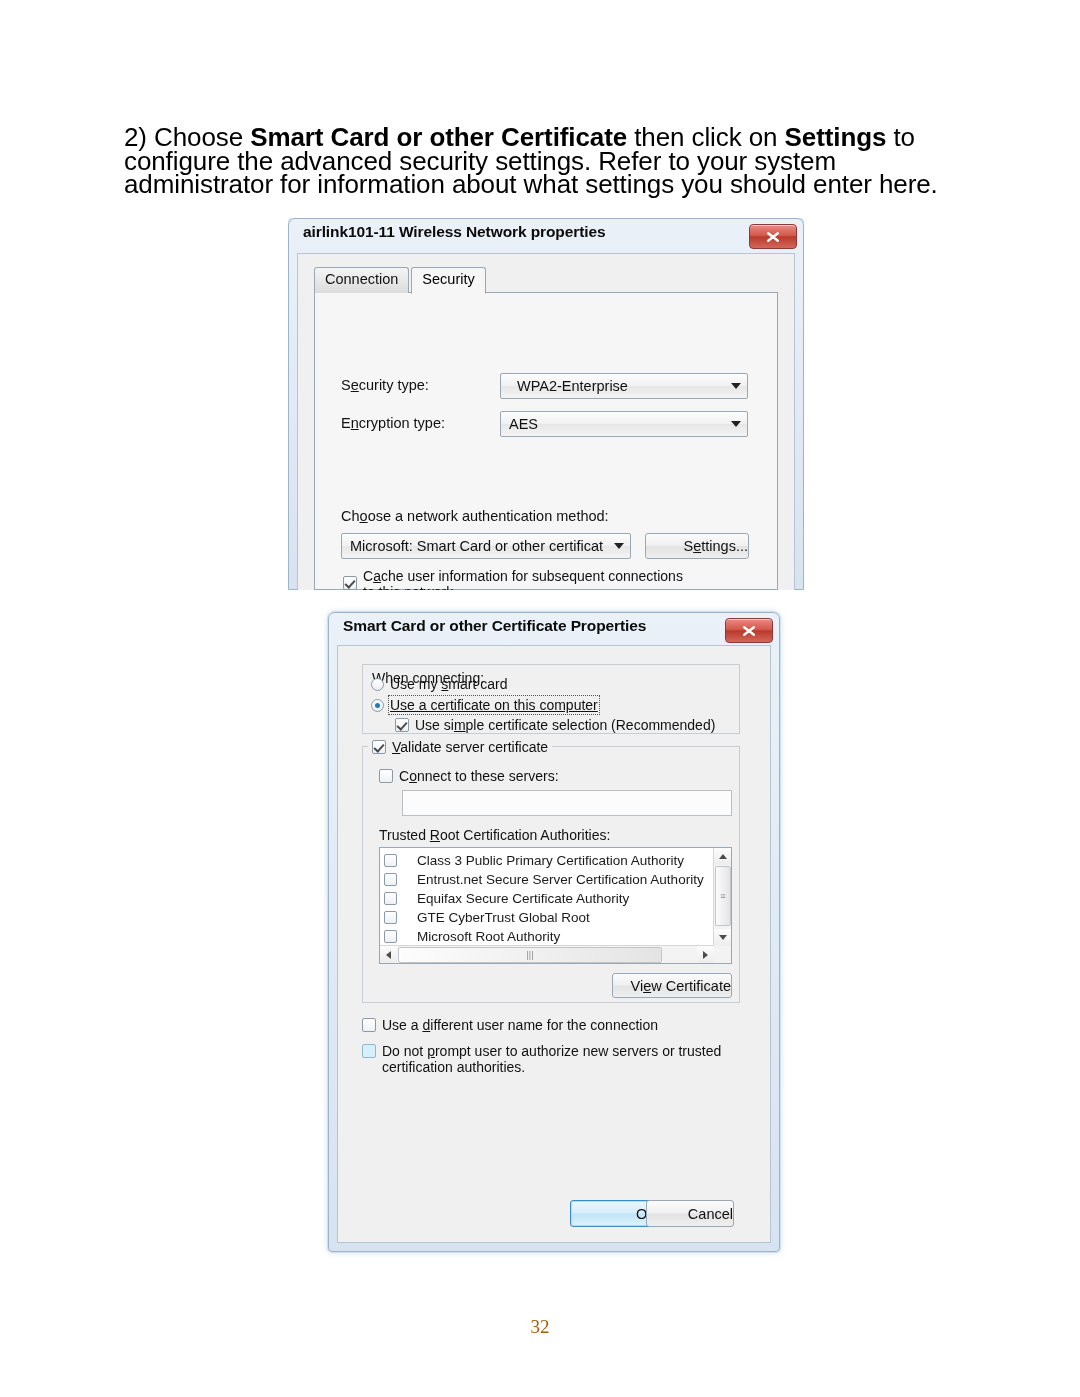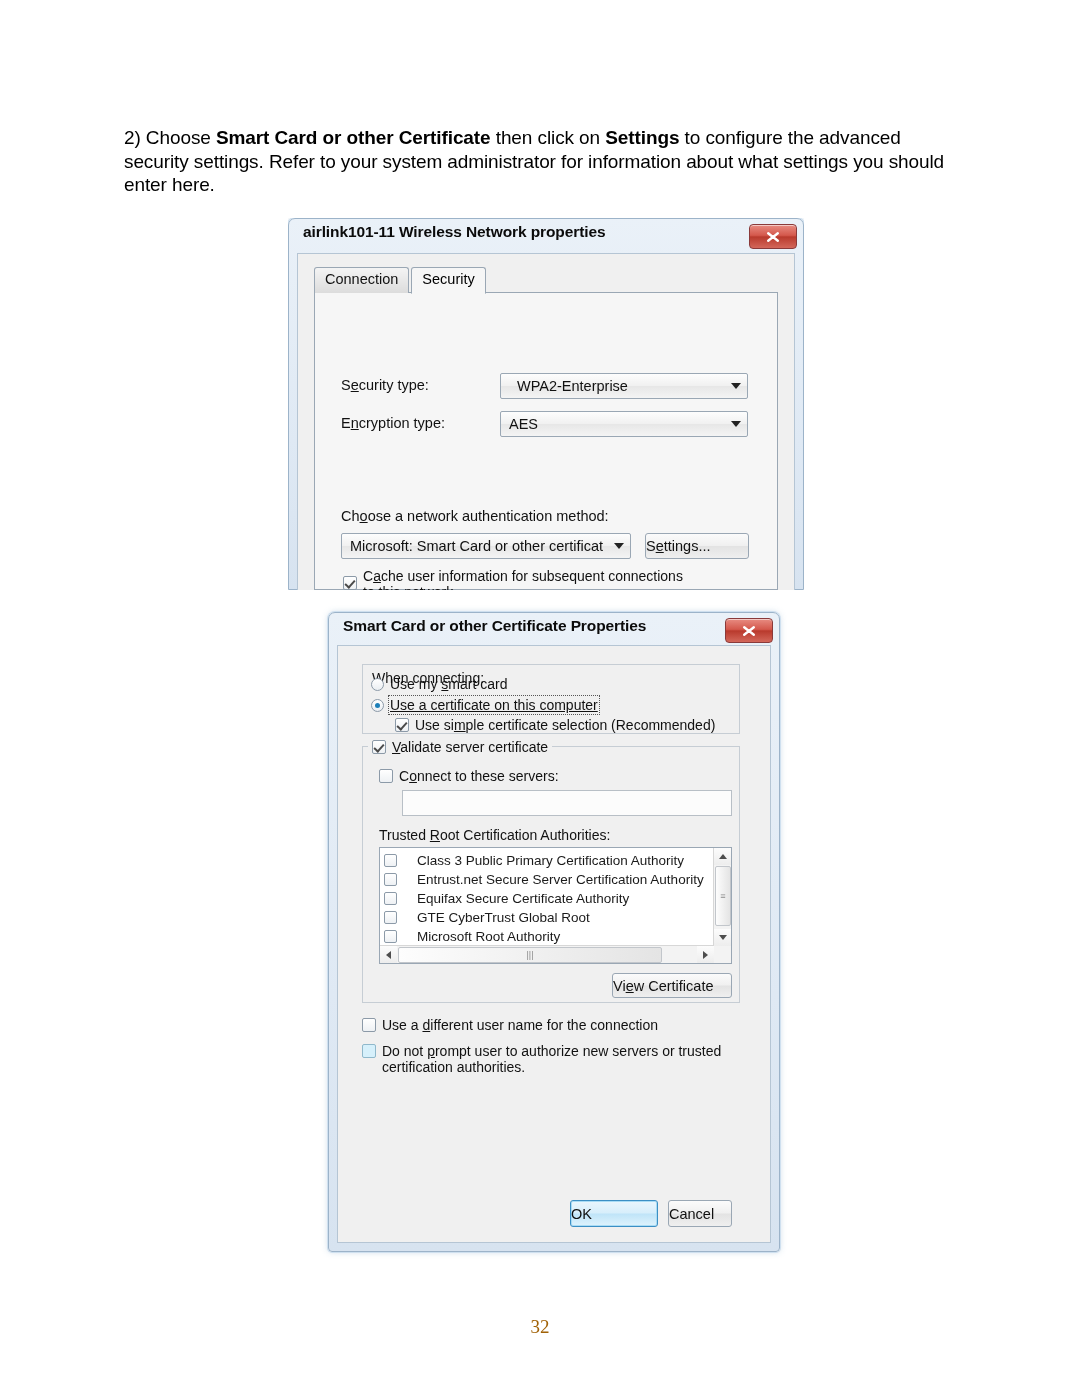--- a/index.html
+++ b/index.html
@@ -14,21 +14,21 @@
     font-family: "Liberation Sans", sans-serif;
     overflow: hidden;
   }
 
   
   .doc-paragraph {
     position: absolute;
     left: 124px;
     top: 126px;
     width: 844px;
-    font-size: 19px;
+    font-size: 26px;
     line-height: 23.5px;
     color: #000000;
     letter-spacing: -0.1px;
   }
   .doc-paragraph b { font-weight: bold; }
 
   .page-number {
     position: absolute;
     left: 0;
     top: 1316px;
@@ -164,21 +164,21 @@
   }
 
   .btn {
     border: 1px solid #9aa7b4;
     border-radius: 3px;
     background: linear-gradient(180deg,#fbfbfb 0%, #f0f0f0 48%, #e3e3e3 52%, #efefef 100%);
     font-size: 14.5px;
     color: #111;
     display: flex;
     align-items: center;
-    justify-content: flex-start;
+    justify-content: flex-end;
     cursor: pointer;
     box-sizing: border-box;
     white-space: nowrap;
   }
   .btn.default {
     border: 1px solid #3c8fc4;
     border-radius: 3px;
     background: linear-gradient(180deg,#eaf6fd 0%, #d7eefb 48%, #bfe4f8 52%, #dff3fd 100%);
     box-shadow: 0 0 0 1px #a9dcf5 inset;
   }
@@ -534,20 +534,20 @@
       <div class="cbox tinted" style="margin-top:1px;"></div>
       <div class="txt">
         <div><span>Do not <span class="ul">p</span>rompt user to authorize new servers or trusted</span></div>
         <div>certification authorities.</div>
       </div>
     </div>
 
     <div class="btn default" style="position:absolute; left:232px; top:554px; width:88px; height:27px;">
       <span>OK</span>
     </div>
-    <div class="btn" style="position:absolute; left:330px; top:554px; width:64px; height:27px;">
+    <div class="btn" style="position:absolute; left:308px; top:554px; width:88px; height:27px;">
       <span>Cancel</span>
     </div>
 
   </div>
 </div>
 
 <div class="page-number">32</div>
 
 </body></html>

